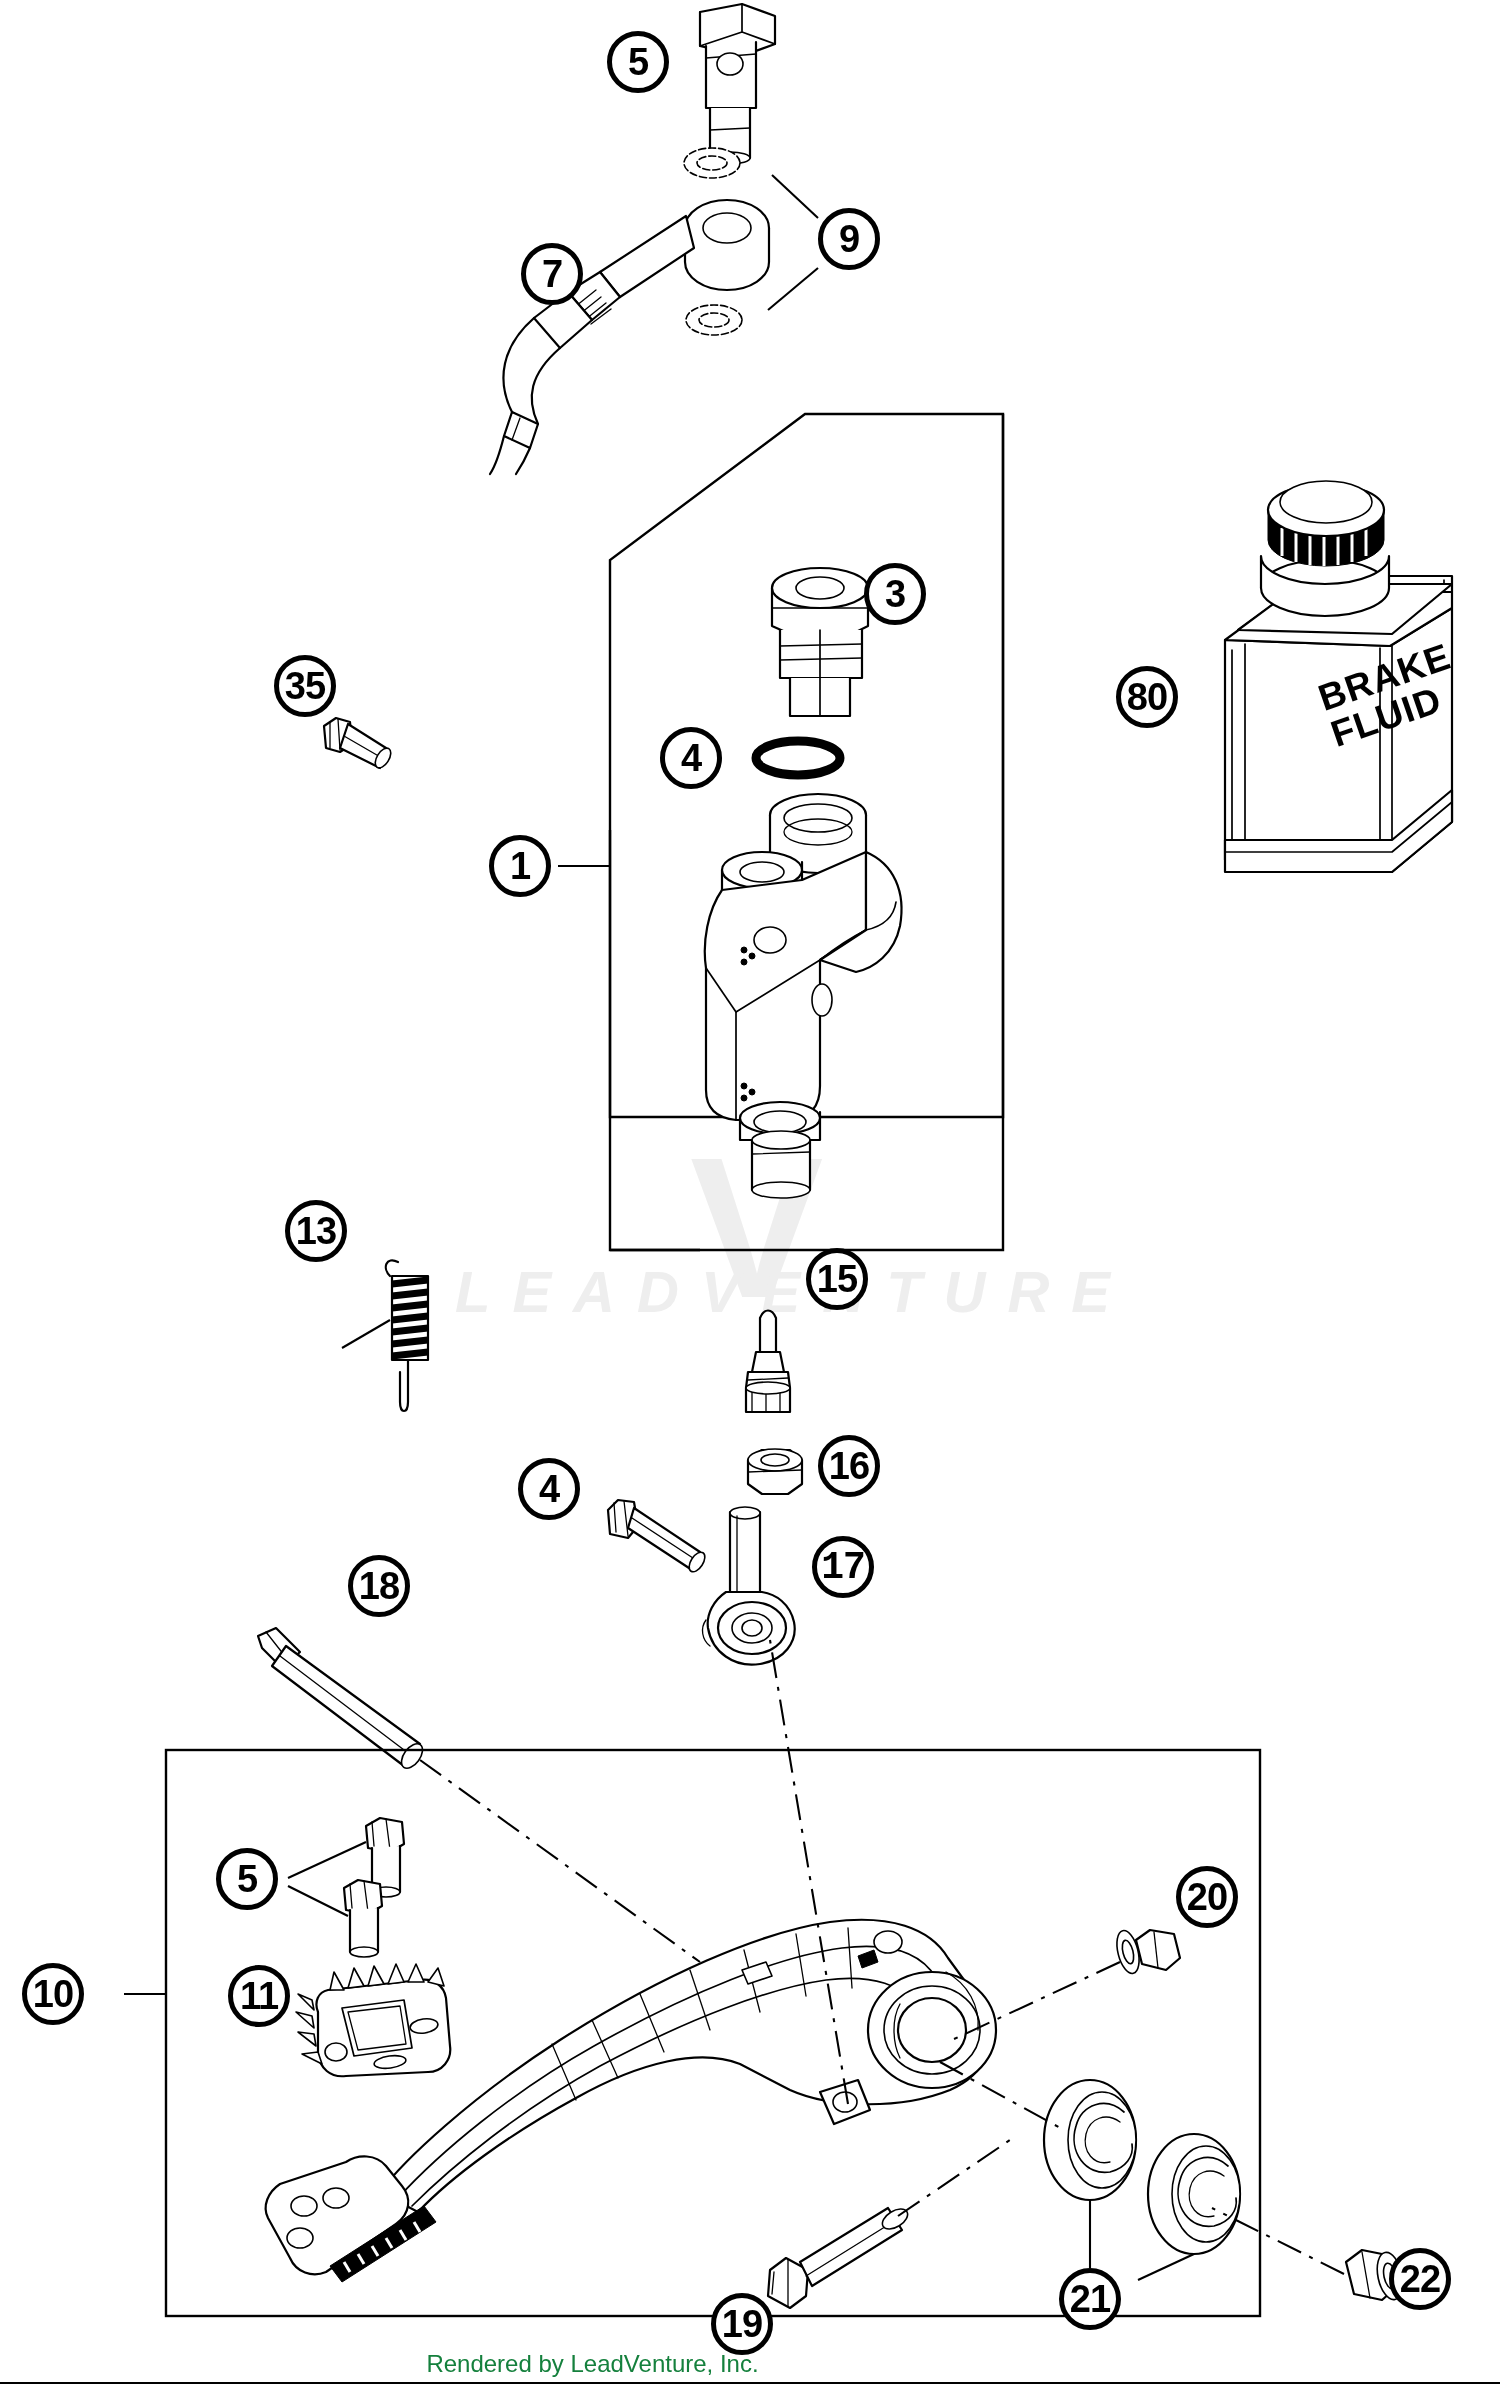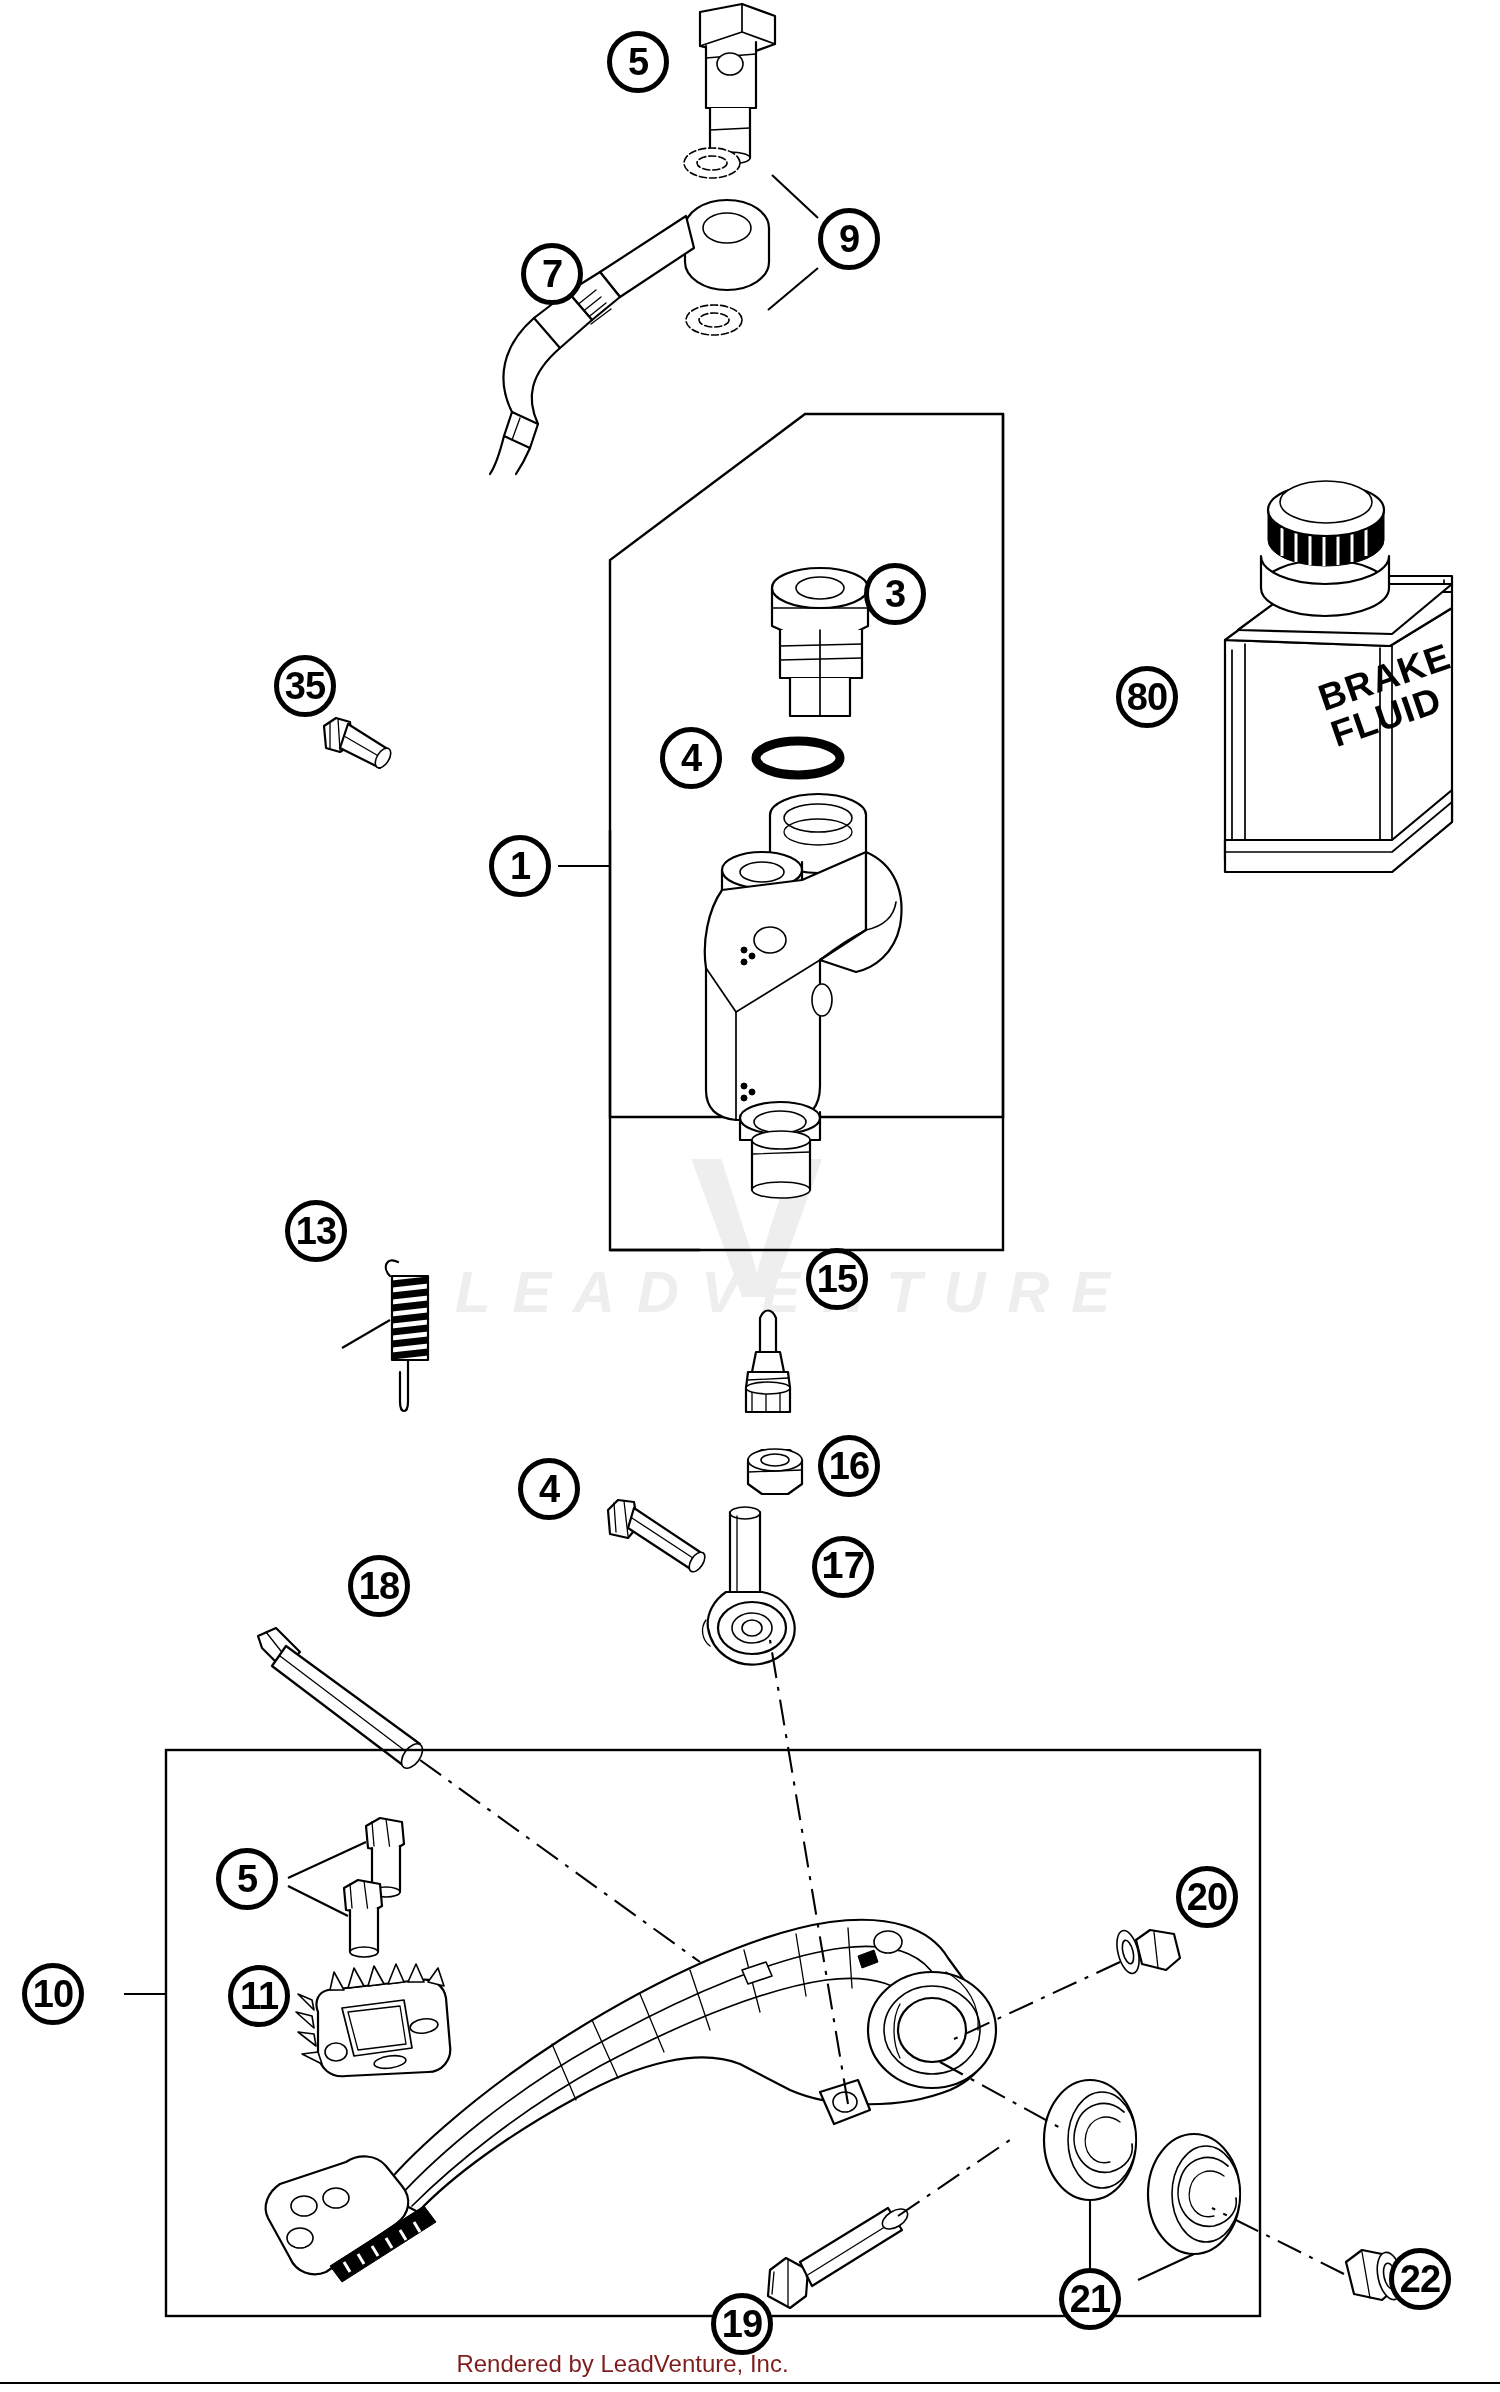--- a/index.html
+++ b/index.html
@@ -69,22 +69,21 @@
   }
   .c-sm{width:62px;height:62px;font-size:38px;}
   
   #footer{
     position:absolute;
     left:0; bottom:14px;
     width:1185px;
     text-align:center;
     font-size:24px;
     font-family:"Liberation Sans", sans-serif;
-    color:#7f1d1d;
-    padding-left:30px;
+    color:#15803d;
   }
   #footrule{
     position:absolute;
     left:0; bottom:8px;
     width:1500px;
     height:2px;
     background:#000;
   }
   .brakelabel{
     position:absolute;

